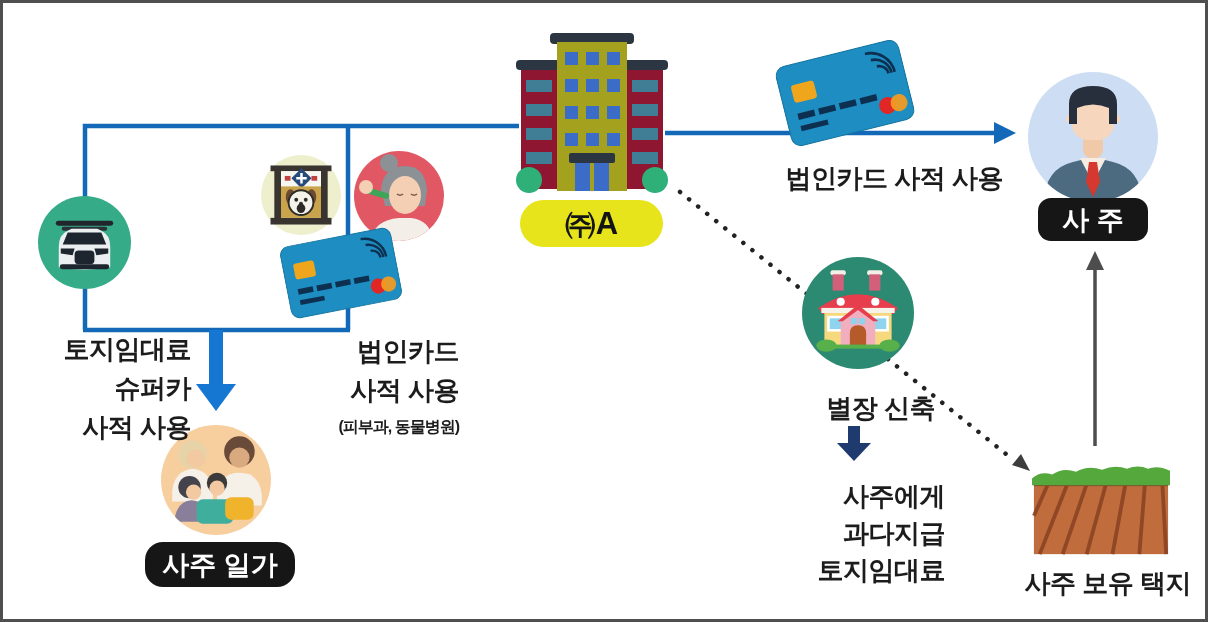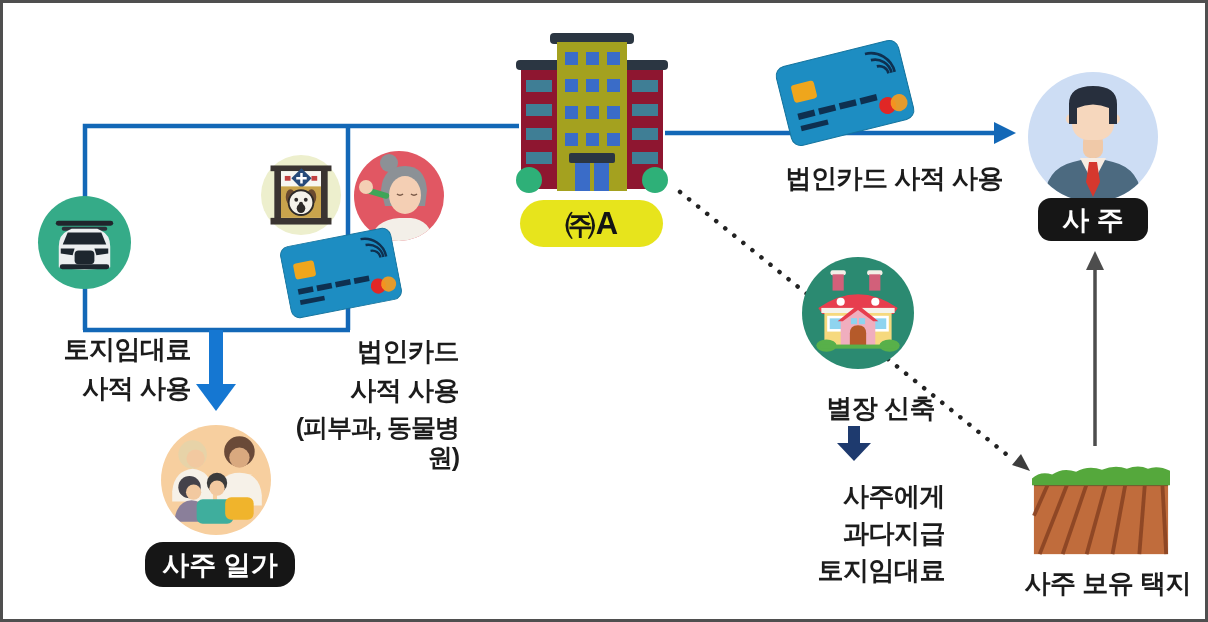--- a/index.html
+++ b/index.html
@@ -7,21 +7,21 @@
     position:relative; width:1208px; height:622px; box-sizing:border-box;
     background:#ffffff; border:3px solid #4f4f4f; overflow:hidden;
     font-family:"Liberation Sans", sans-serif;
   }
   .abs { position:absolute; }
   svg { display:block; }
   .t {
     position:absolute; font-weight:700; color:#1c1c1c; text-align:right;
     font-size:26px; line-height:38px; letter-spacing:-0.5px; z-index:3;
   }
-  .note { font-size:25px; line-height:30px; margin-top:2px; letter-spacing:-1px; }
+  .note { font-size:16px; line-height:30px; margin-top:2px; letter-spacing:-1px; }
   .pill {
     position:absolute; display:flex; align-items:center; justify-content:center;
     font-weight:700; z-index:4;
   }
   .pill-yellow { background:#e7e41c; color:#141414; border-radius:24px; font-size:31px; font-weight:800; }
   .pill-black  { background:#161616; color:#ffffff; border-radius:13px; font-size:27px; }
   .icon { position:absolute; z-index:2; }
 </style>
 </head>
 <body>
@@ -293,20 +293,21 @@
   <div class="pill pill-yellow" style="left:517px;top:197px;width:143px;height:47px">㈜A</div>
 
   <div class="pill pill-black" style="left:142px;top:539px;width:150px;height:45px;border-radius:18px">사주 일가</div>
 
   <div class="pill pill-black" style="left:1035px;top:195px;width:110px;height:43px">사 주</div>
 
   <div class="t" style="left:736px;top:156px;width:264px">법인카드 사적 사용</div>
 
   <div class="t" style="left:22px;top:327px;width:166px;line-height:39px">
     <div>토지임대료</div>
+    <div>슈퍼카</div>
     <div>사적 사용</div>
   </div>
 
   <div class="t" style="left:292px;top:329px;width:164px;line-height:39px">
     <div>법인카드</div>
     <div>사적 사용</div>
     <div class="note">(피부과, 동물병원)</div>
   </div>
 
   <div class="t" style="left:776px;top:386px;width:156px">별장 신축</div>

